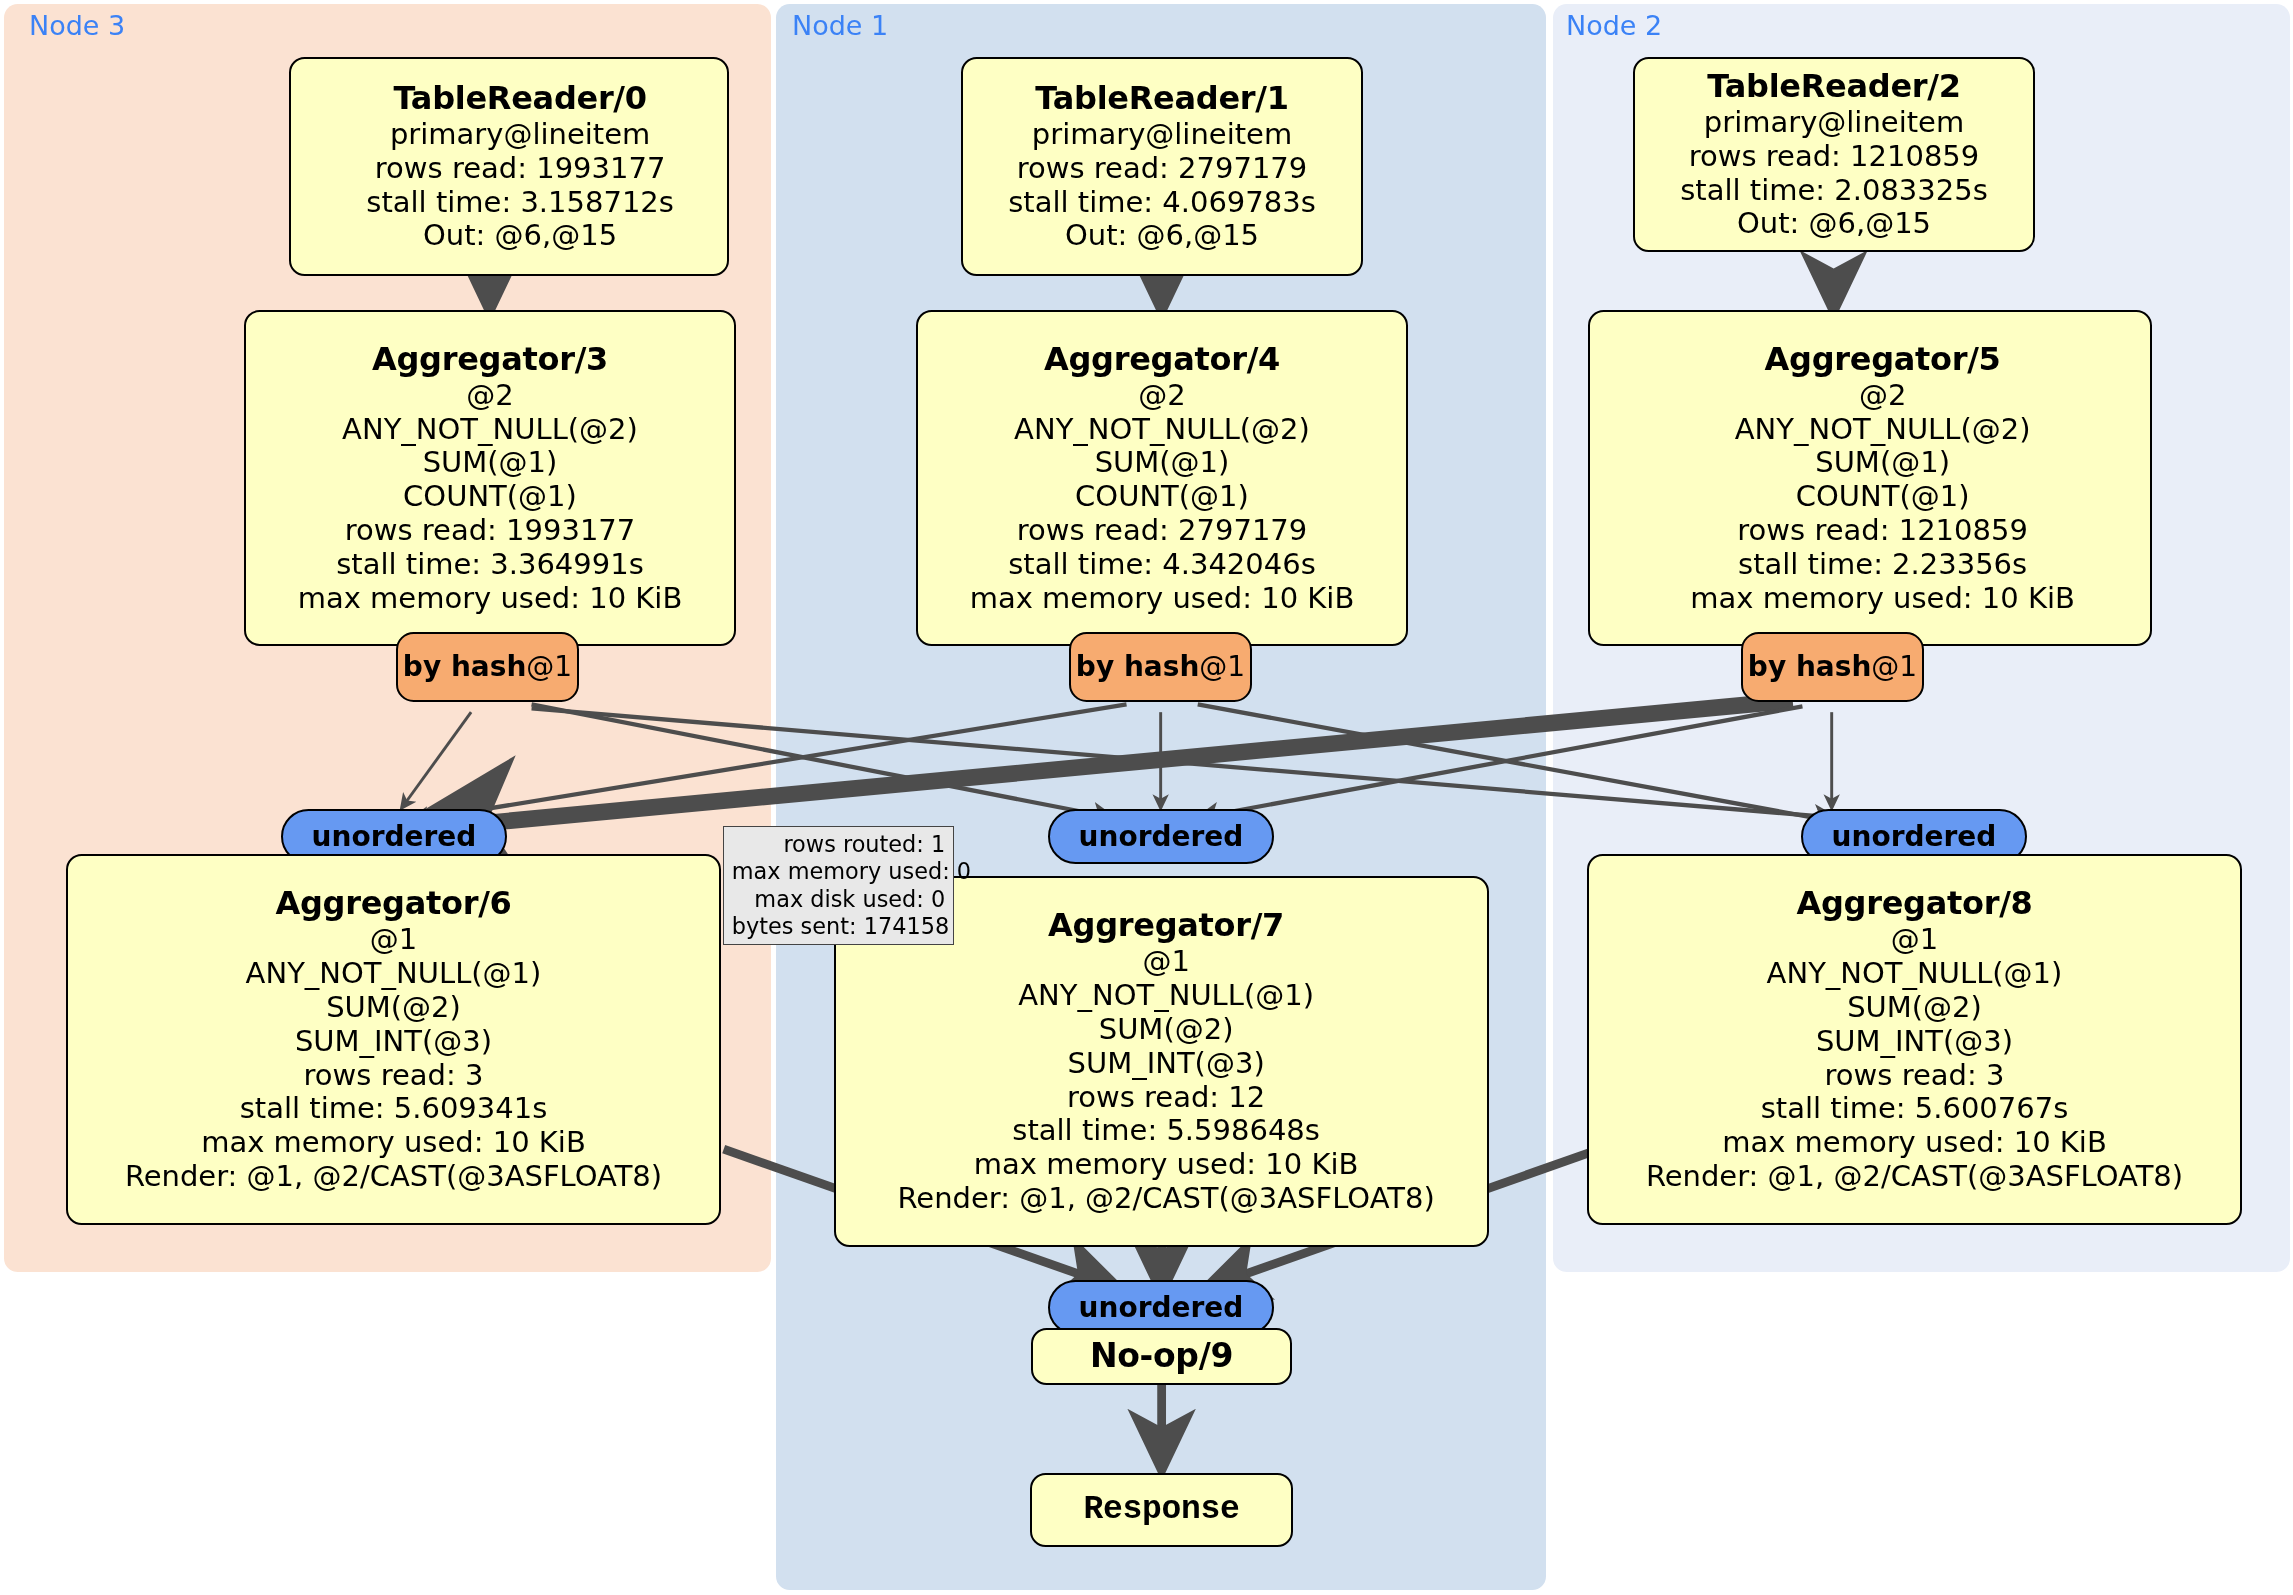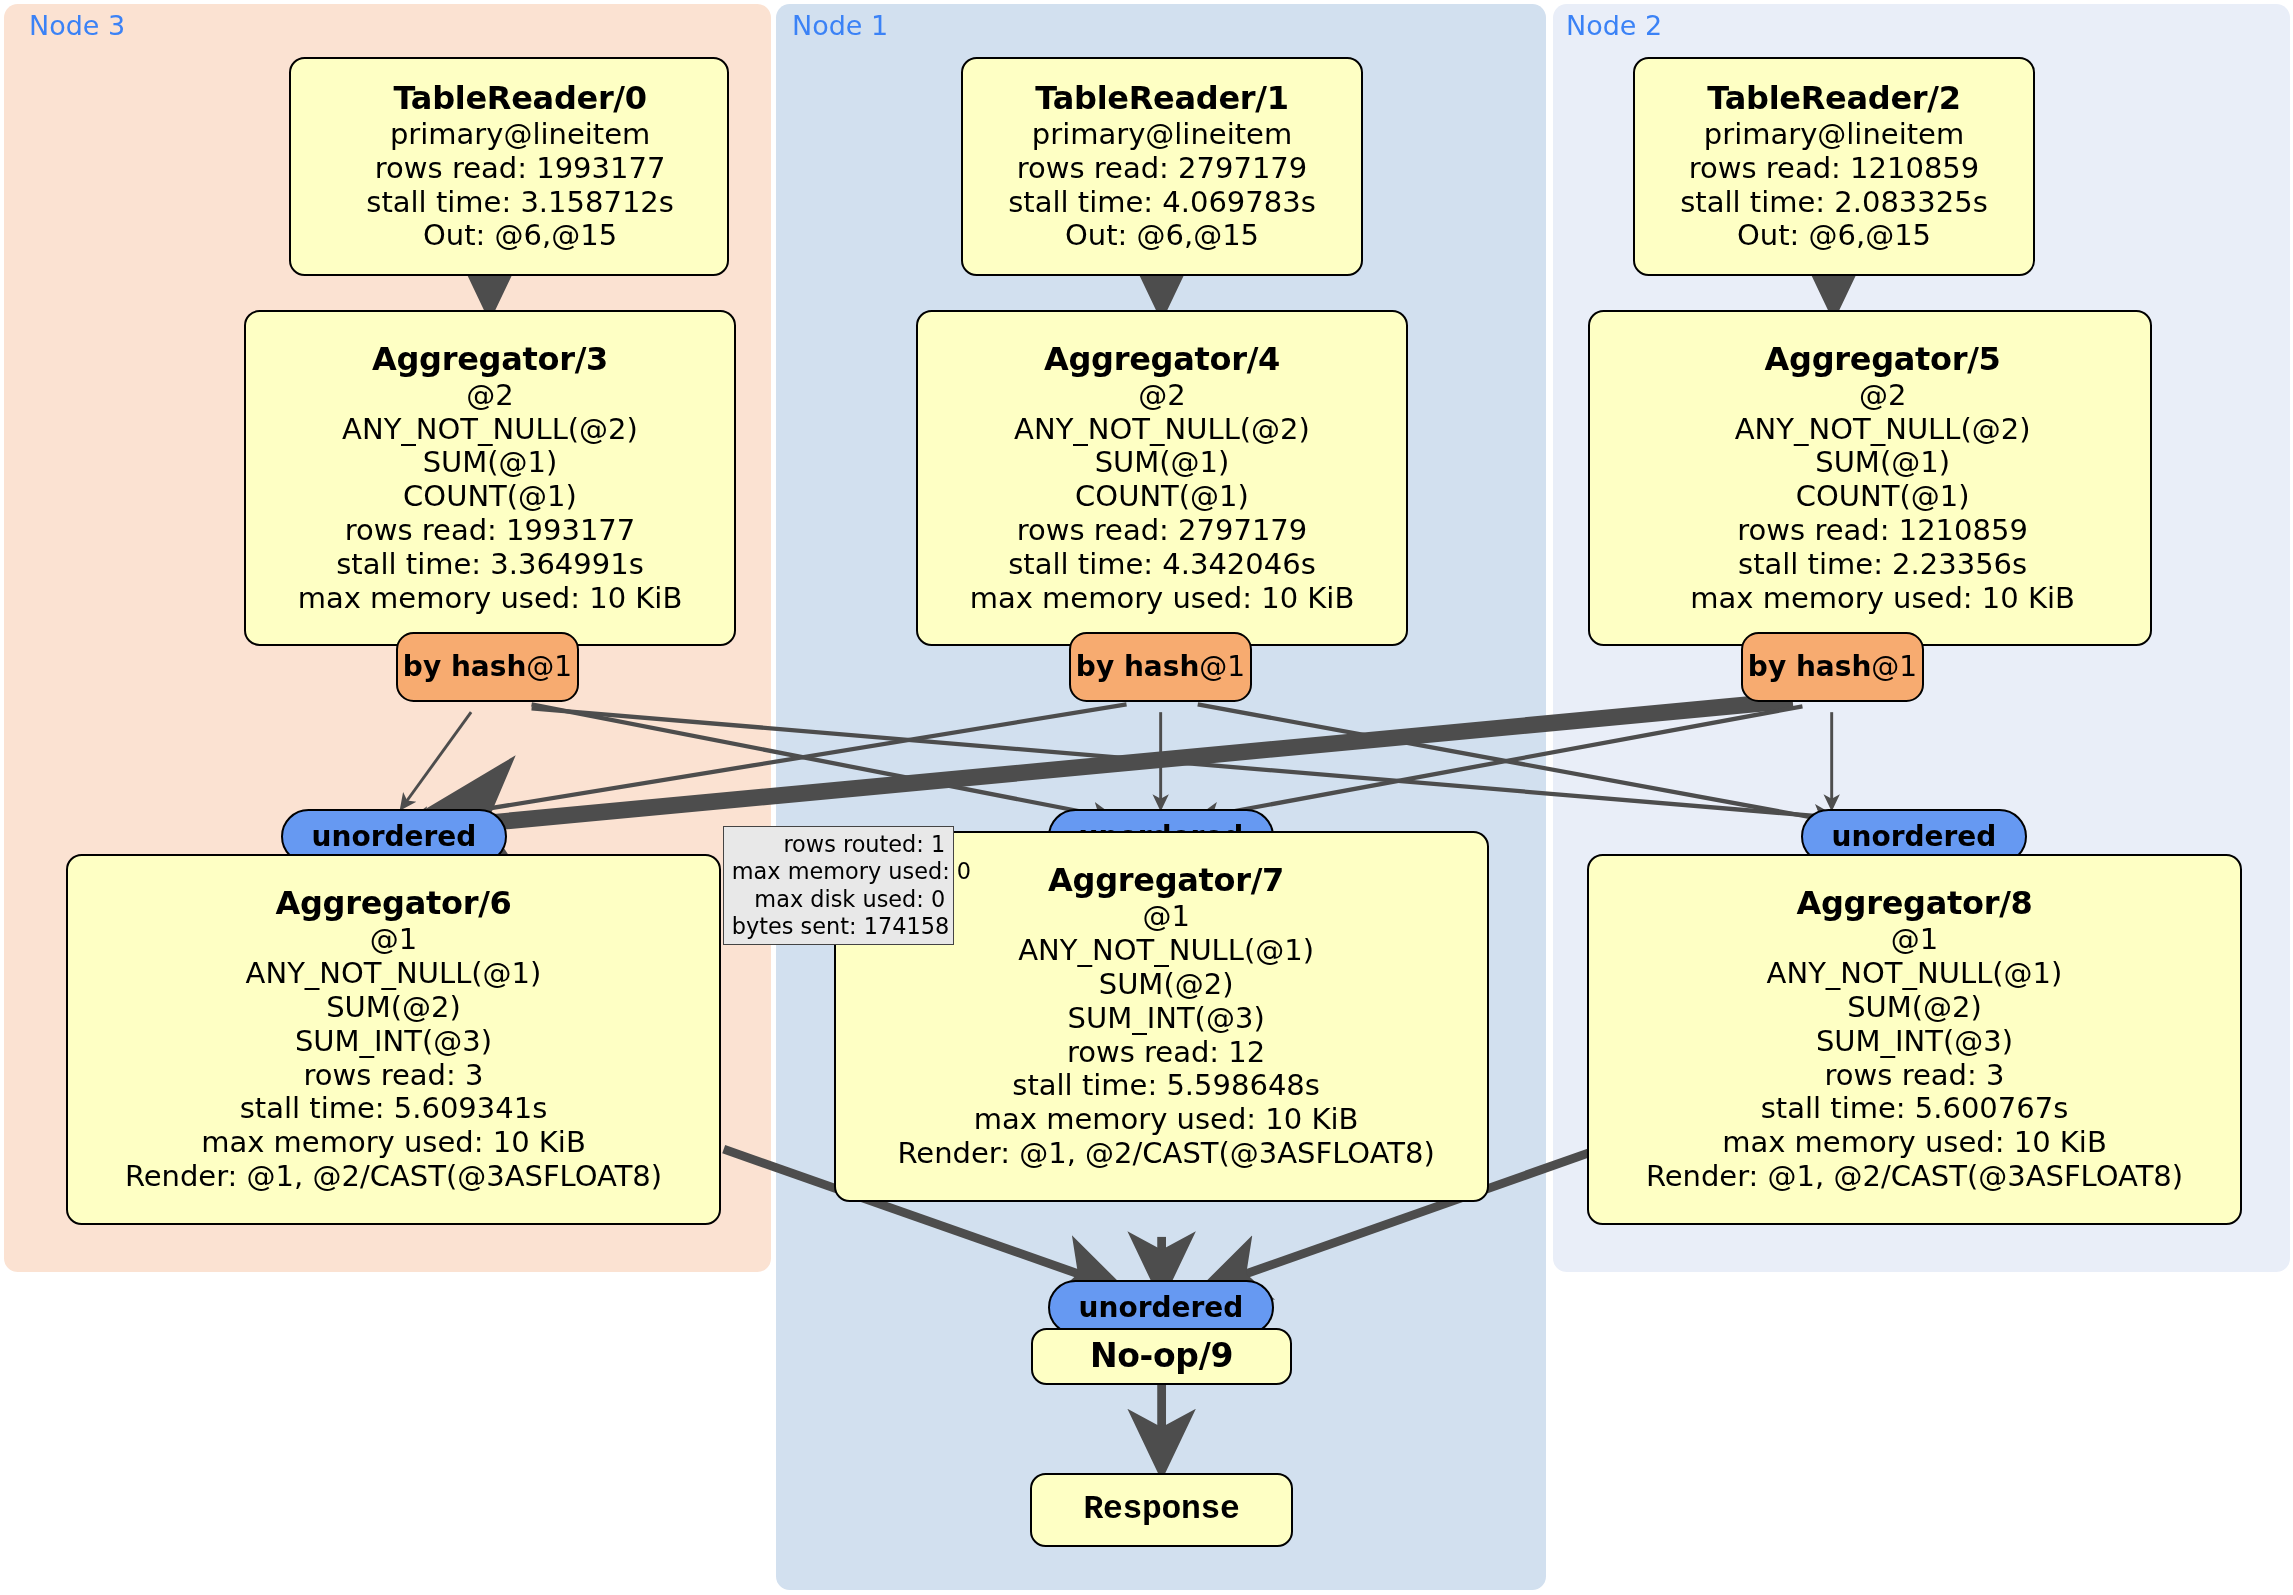--- a/index.html
+++ b/index.html
@@ -112,21 +112,21 @@
   </div>
 
   <div class="opbox" style="left:961px;top:57px;width:402px;height:219px;">
     <div class="ttl">TableReader/1</div>
     <div class="ln">primary@lineitem</div>
     <div class="ln">rows read: 2797179</div>
     <div class="ln">stall time: 4.069783s</div>
     <div class="ln">Out: @6,@15</div>
   </div>
 
-  <div class="opbox" style="left:1633px;top:57px;width:402px;height:219px;">
+  <div class="opbox" style="left:1633px;top:57px;width:402px;height:195px;">
     <div class="ttl">TableReader/2</div>
     <div class="ln">primary@lineitem</div>
     <div class="ln">rows read: 1210859</div>
     <div class="ln">stall time: 2.083325s</div>
     <div class="ln">Out: @6,@15</div>
   </div>
 
   <div class="opbox" style="left:244px;top:310px;width:492px;height:336px;">
     <div class="ttl">Aggregator/3</div>
     <div class="ln">@2</div>
@@ -188,21 +188,21 @@
     <div class="ln">@1</div>
     <div class="ln">ANY_NOT_NULL(@1)</div>
     <div class="ln">SUM(@2)</div>
     <div class="ln">SUM_INT(@3)</div>
     <div class="ln">rows read: 3</div>
     <div class="ln">stall time: 5.609341s</div>
     <div class="ln">max memory used: 10 KiB</div>
     <div class="ln">Render: @1, @2/CAST(@3ASFLOAT8)</div>
   </div>
 
-  <div class="opbox" style="left:834px;top:831px;width:655px;height:371px;padding-left:19px;">
+  <div class="opbox" style="left:834px;top:876px;width:655px;height:371px;padding-left:19px;">
     <div class="ttl">Aggregator/7</div>
     <div class="ln">@1</div>
     <div class="ln">ANY_NOT_NULL(@1)</div>
     <div class="ln">SUM(@2)</div>
     <div class="ln">SUM_INT(@3)</div>
     <div class="ln">rows read: 12</div>
     <div class="ln">stall time: 5.598648s</div>
     <div class="ln">max memory used: 10 KiB</div>
     <div class="ln">Render: @1, @2/CAST(@3ASFLOAT8)</div>
   </div>

